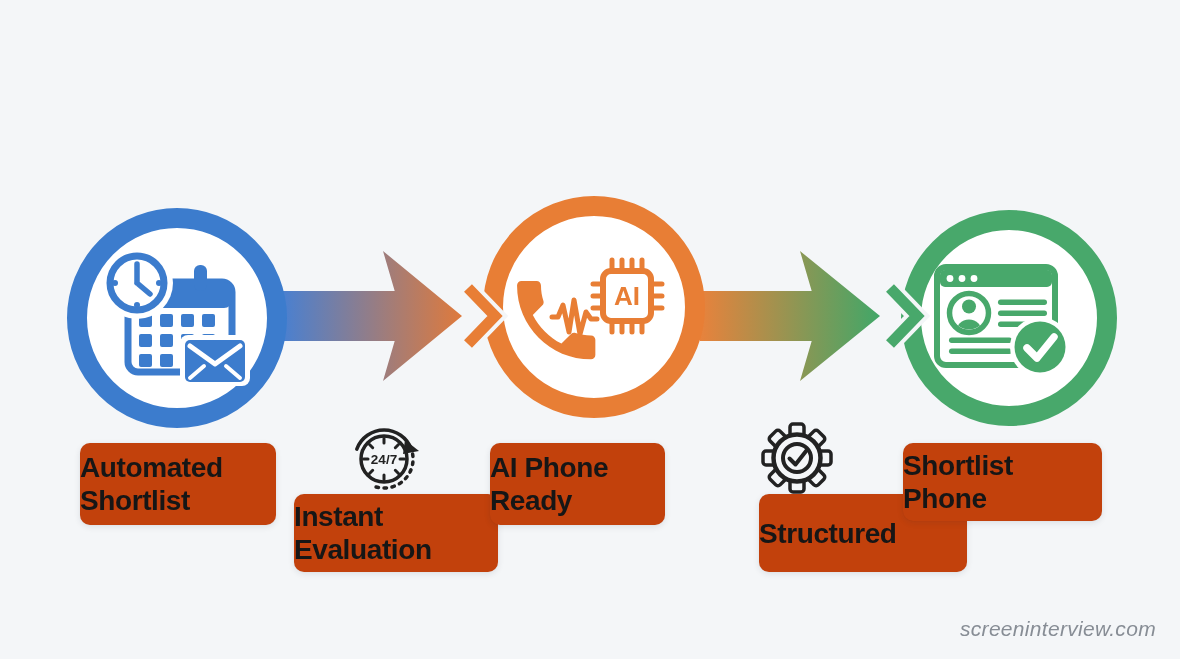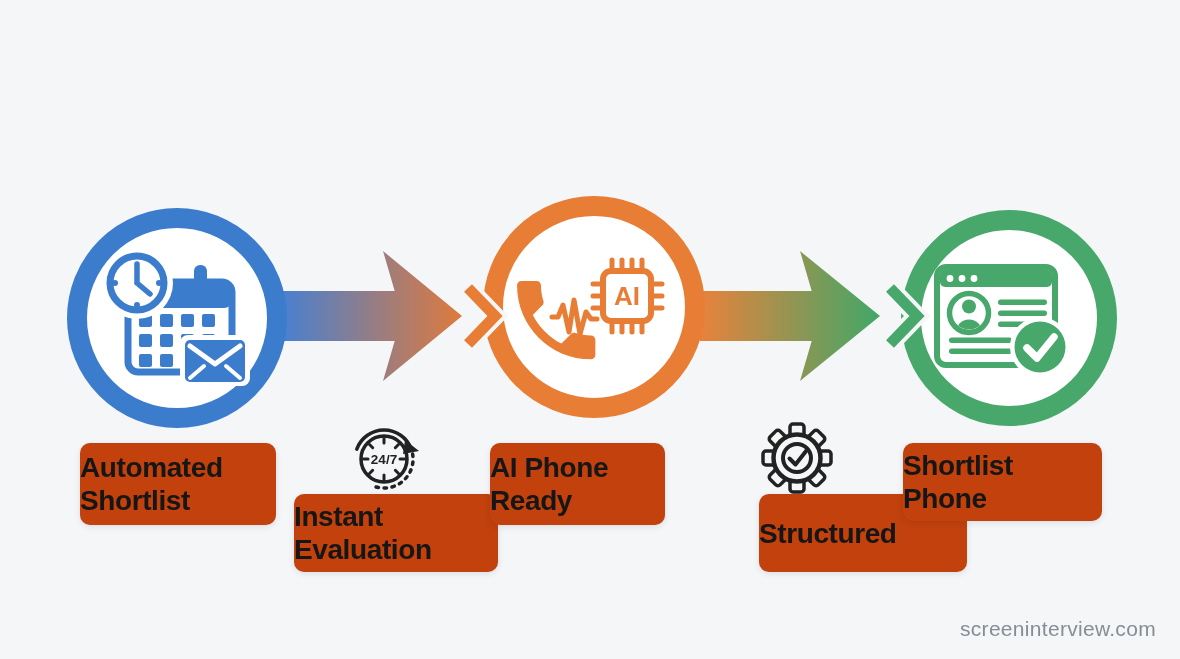--- a/index.html
+++ b/index.html
@@ -18,21 +18,21 @@
     text-align:center;color:#161616;font-weight:700;font-size:28px;line-height:33px;
     letter-spacing:-0.4px;
   }
   .card-1{left:80px;top:443px;width:196px;height:82px;}
   .card-2{left:294px;top:494px;width:204px;height:78px;}
   .card-3{left:490px;top:443px;width:175px;height:82px;}
   .card-4{left:711px;top:494px;width:208px;height:78px;margin-left:48px;}
   .card-5{left:903px;top:443px;width:199px;height:78px;}
   .watermark{
     position:absolute;left:960px;top:617px;width:185px;text-align:left;
-    font-size:21px;color:#878d95;letter-spacing:0.3px;
+    font-size:21px;color:#878d95;letter-spacing:0.3px;font-style:italic;
   }
 </style>
 </head>
 <body>
 
 <svg class="stage" viewBox="0 0 1180 659">
   <defs>
     <linearGradient id="grad1" gradientUnits="userSpaceOnUse" x1="283" y1="316" x2="462" y2="316">
       <stop offset="0" stop-color="#4a80d0"></stop>
       <stop offset="1" stop-color="#df7a3c"></stop>

